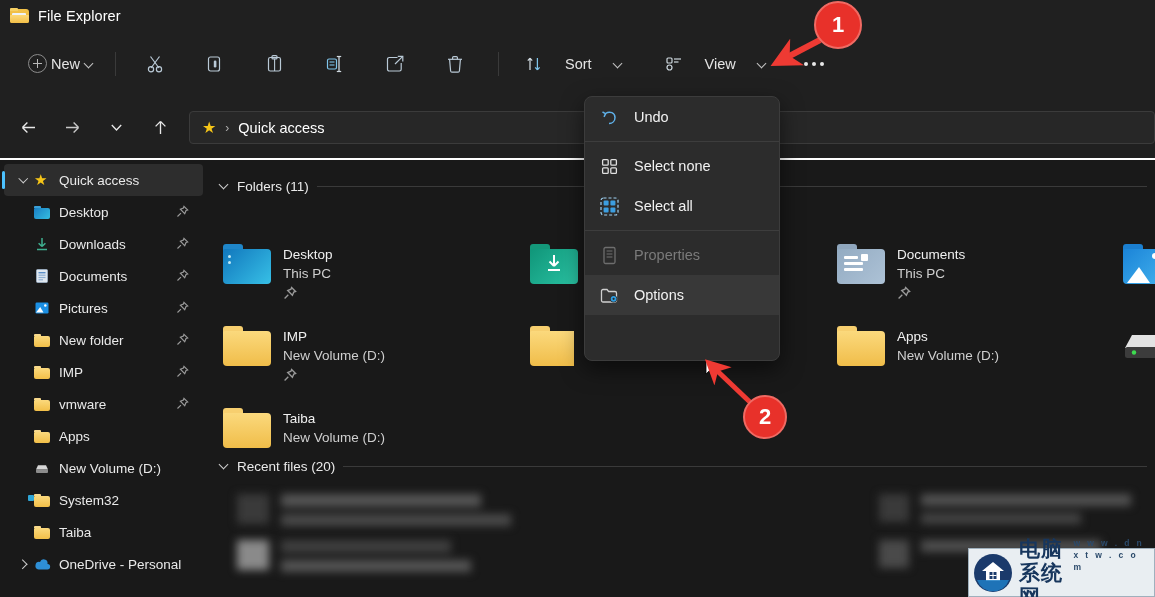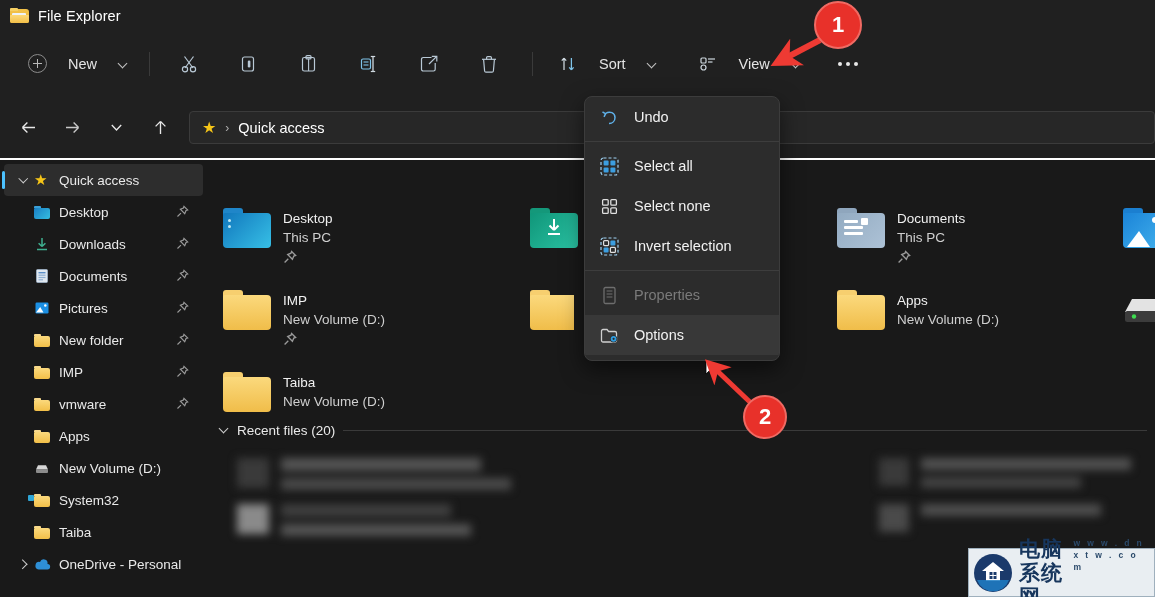--- a/index.html
+++ b/index.html
@@ -33,21 +33,21 @@
     background: linear-gradient(180deg,#fcd979 0%,#f2bf48 100%);
   }
   .tb-title { font-size: 14.5px; color: #ffffff; letter-spacing: .1px; }
 
   
   .cmdbar {
     position: absolute; left: 0; top: 32px; width: 1155px; height: 63px;
     background: #202020; display: flex; align-items: center;
   }
   .cmd-new {
-    display: flex; align-items: center; gap: 21px; margin-left: 18px;
+    display: flex; align-items: center; gap: 4px; margin-left: 18px;
     padding: 6px 10px; border-radius: 4px; cursor: default;
   }
   .circ-plus {
     width: 19px; height: 19px; border-radius: 50%; border: 1.4px solid #8b8b8b;
     position: relative; flex: none;
   }
   .circ-plus:before, .circ-plus:after {
     content:""; position:absolute; background:#b9b9b9;
   }
   .circ-plus:before { left:4px; top:8px; width:9px; height:1.4px; }
@@ -463,20 +463,25 @@
         <svg width="17" height="13" viewBox="0 0 17 13" style="margin-top:2px">
           <path d="M4.6 11.5 h8.6 a2.8 2.8 0 0 0 .3 -5.6 A3.9 3.9 0 0 0 6 3.9 A3.3 3.3 0 0 0 4.6 11.5 Z" fill="#2e8fd6"></path>
         </svg>
       </span>
       <span class="nav-label">OneDrive - Personal</span>
     </div>
   </div>
 
   <div class="content">
 
+    <div class="group-head">
+      <span class="group-chev"></span>
+      <span class="group-title">Folders (11)</span>
+      <span class="group-rule"></span>
+    </div>
 
     <div class="tilegrid" style="height:250px">
 
       <div class="tile" style="left:0px;top:40px">
         <span class="tile-ico">
           <span class="bigf"><span class="tab" style="background:#1f86c9"></span>
           <span class="body" style="background:linear-gradient(135deg,#1177bd 0%,#37c0e6 100%)"></span>
           <span style="position:absolute;left:5px;top:11px;width:3px;height:3px;border-radius:50%;background:#bfe9f7"></span>
           <span style="position:absolute;left:5px;top:17px;width:3px;height:3px;border-radius:50%;background:#bfe9f7"></span></span>
         </span>
@@ -627,58 +632,46 @@
     <div class="ctx-item">
       <span class="ctx-ico">
         <svg width="21" height="21" viewBox="0 0 21 21">
           <path d="M6.5 6.5 C11 3.5 16 6 16 10.5 C16 14 13.5 16.5 10 16.5" fill="none" stroke="#5fb0e8" stroke-width="1.5"></path>
           <path d="M3.5 5 L6.6 6.7 L5 9.8" fill="none" stroke="#5fb0e8" stroke-width="1.5"></path>
         </svg>
       </span>
       <span class="ctx-label">Undo</span>
     </div>
     <div class="ctx-sep"></div>
+
+    <div class="ctx-item">
+      <span class="ctx-ico">
+        <svg width="21" height="21" viewBox="0 0 21 21">
+          <rect x="3.6" y="3.6" width="5.6" height="5.6" rx="1" fill="none" stroke="#e0e0e0" stroke-width="1.3"></rect>
+          <rect x="11.8" y="3.6" width="5.6" height="5.6" rx="1" fill="none" stroke="#e0e0e0" stroke-width="1.3"></rect>
+          <rect x="3.6" y="11.8" width="5.6" height="5.6" rx="1" fill="none" stroke="#e0e0e0" stroke-width="1.3"></rect>
+          <rect x="11.8" y="11.8" width="5.6" height="5.6" rx="1" fill="none" stroke="#e0e0e0" stroke-width="1.3"></rect>
+        </svg>
+      </span>
+      <span class="ctx-label">Select none</span>
+    </div>
 
     <div class="ctx-item">
       <span class="ctx-ico">
         <svg width="21" height="21" viewBox="0 0 21 21">
           <rect x="2" y="2" width="17" height="17" rx="2.5" fill="none" stroke="#9fd2f3" stroke-width="1.2" stroke-dasharray="3 2"></rect>
           <rect x="4.6" y="4.6" width="5" height="5" rx="1" fill="#3c9ee0"></rect>
           <rect x="11.4" y="4.6" width="5" height="5" rx="1" fill="#3c9ee0"></rect>
           <rect x="4.6" y="11.4" width="5" height="5" rx="1" fill="#3c9ee0"></rect>
           <rect x="11.4" y="11.4" width="5" height="5" rx="1" fill="#3c9ee0"></rect>
         </svg>
       </span>
       <span class="ctx-label">Select all</span>
     </div>
 
-    <div class="ctx-item">
-      <span class="ctx-ico">
-        <svg width="21" height="21" viewBox="0 0 21 21">
-          <rect x="3.6" y="3.6" width="5.6" height="5.6" rx="1" fill="none" stroke="#e0e0e0" stroke-width="1.3"></rect>
-          <rect x="11.8" y="3.6" width="5.6" height="5.6" rx="1" fill="none" stroke="#e0e0e0" stroke-width="1.3"></rect>
-          <rect x="3.6" y="11.8" width="5.6" height="5.6" rx="1" fill="none" stroke="#e0e0e0" stroke-width="1.3"></rect>
-          <rect x="11.8" y="11.8" width="5.6" height="5.6" rx="1" fill="none" stroke="#e0e0e0" stroke-width="1.3"></rect>
-        </svg>
-      </span>
-      <span class="ctx-label">Select none</span>
-    </div>
-
-    <div class="ctx-item">
-      <span class="ctx-ico">
-        <svg width="21" height="21" viewBox="0 0 21 21">
-          <rect x="2" y="2" width="17" height="17" rx="2.5" fill="none" stroke="#9fd2f3" stroke-width="1.2" stroke-dasharray="3 2"></rect>
-          <rect x="4.6" y="4.6" width="5" height="5" rx="1" fill="none" stroke="#e0e0e0" stroke-width="1.2"></rect>
-          <rect x="11.4" y="4.6" width="5" height="5" rx="1" fill="#3c9ee0"></rect>
-          <rect x="4.6" y="11.4" width="5" height="5" rx="1" fill="#3c9ee0"></rect>
-          <rect x="11.4" y="11.4" width="5" height="5" rx="1" fill="none" stroke="#e0e0e0" stroke-width="1.2"></rect>
-        </svg>
-      </span>
-      <span class="ctx-label">Invert selection</span>
-    </div>
     <div class="ctx-sep"></div>
 
     <div class="ctx-item">
       <span class="ctx-ico">
         <svg width="21" height="21" viewBox="0 0 21 21">
           <rect x="5" y="2.5" width="11" height="16" rx="1.5" fill="none" stroke="#6e6e6e" stroke-width="1.3"></rect>
           <line x1="7.6" y1="6" x2="13.4" y2="6" stroke="#6e6e6e" stroke-width="1.1"></line>
           <line x1="7.6" y1="9" x2="13.4" y2="9" stroke="#6e6e6e" stroke-width="1.1"></line>
           <line x1="7.6" y1="12" x2="13.4" y2="12" stroke="#6e6e6e" stroke-width="1.1"></line>
         </svg>

